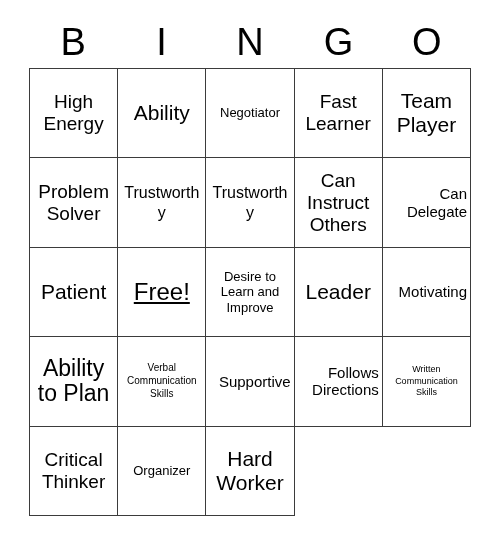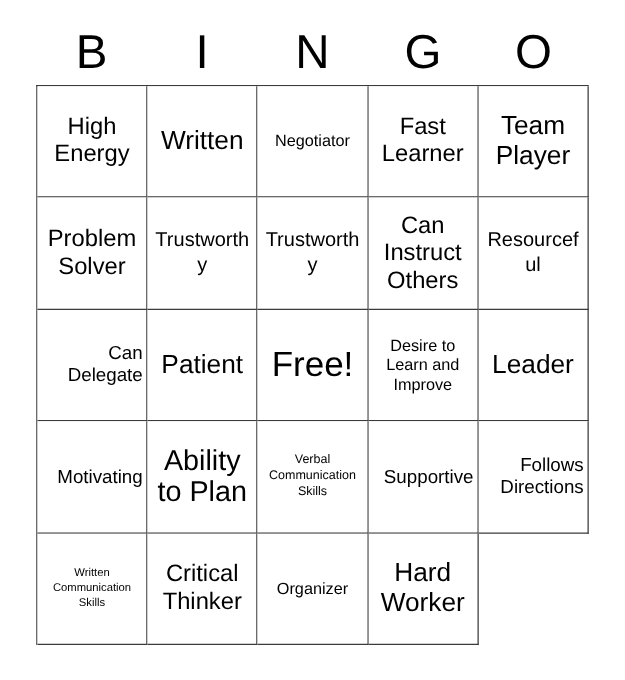--- a/index.html
+++ b/index.html
@@ -79,41 +79,41 @@
 
   
   .sz-xs  .cell-text { font-size: 9px;  line-height: 1.30; }
   .sz-s   .cell-text { font-size: 10px; line-height: 1.28; }
   .sz-m   .cell-text { font-size: 16px; line-height: 1.22; }
   .sz-ml  .cell-text { font-size: 13px; line-height: 1.20; }
   .sz-l   .cell-text { font-size: 15px; line-height: 1.18; text-align: right; }
   .sz-xl  .cell-text { font-size: 19px; line-height: 1.16; }
   .sz-xxl .cell-text { font-size: 21px; line-height: 1.14; }
   .sz-h1  .cell-text { font-size: 23px; line-height: 1.12; }
-  .sz-free .cell-text { font-size: 28px; line-height: 1.10; }
+  .sz-free .cell-text { font-size: 24px; line-height: 1.10; text-decoration: underline; }
 </style>
 </head>
 <body>
 
 <div id="card">
 
   <div id="bingo-header">
       <div class="header-letter">B</div>
       <div class="header-letter">I</div>
       <div class="header-letter">N</div>
       <div class="header-letter">G</div>
       <div class="header-letter">O</div>
     </div>
 
   <div id="bingo-grid">
       <div class="bingo-cell sz-xl">
         <span class="cell-text">High Energy</span>
       </div>
       <div class="bingo-cell sz-xxl">
-        <span class="cell-text">Written</span>
+        <span class="cell-text">Ability</span>
       </div>
       <div class="bingo-cell sz-ml">
         <span class="cell-text">Negotiator</span>
       </div>
       <div class="bingo-cell sz-xl">
         <span class="cell-text">Fast Learner</span>
       </div>
       <div class="bingo-cell sz-xxl">
         <span class="cell-text">Team Player</span>
       </div>
@@ -121,23 +121,20 @@
         <span class="cell-text">Problem Solver</span>
       </div>
       <div class="bingo-cell sz-m">
         <span class="cell-text">Trustworthy</span>
       </div>
       <div class="bingo-cell sz-m">
         <span class="cell-text">Trustworthy</span>
       </div>
       <div class="bingo-cell sz-xl">
         <span class="cell-text">Can Instruct Others</span>
-      </div>
-      <div class="bingo-cell sz-m">
-        <span class="cell-text">Resourceful</span>
       </div>
       <div class="bingo-cell sz-l">
         <span class="cell-text">Can Delegate</span>
       </div>
       <div class="bingo-cell sz-xxl">
         <span class="cell-text">Patient</span>
       </div>
       <div class="bingo-cell sz-free">
         <span class="cell-text">Free!</span>
       </div>

